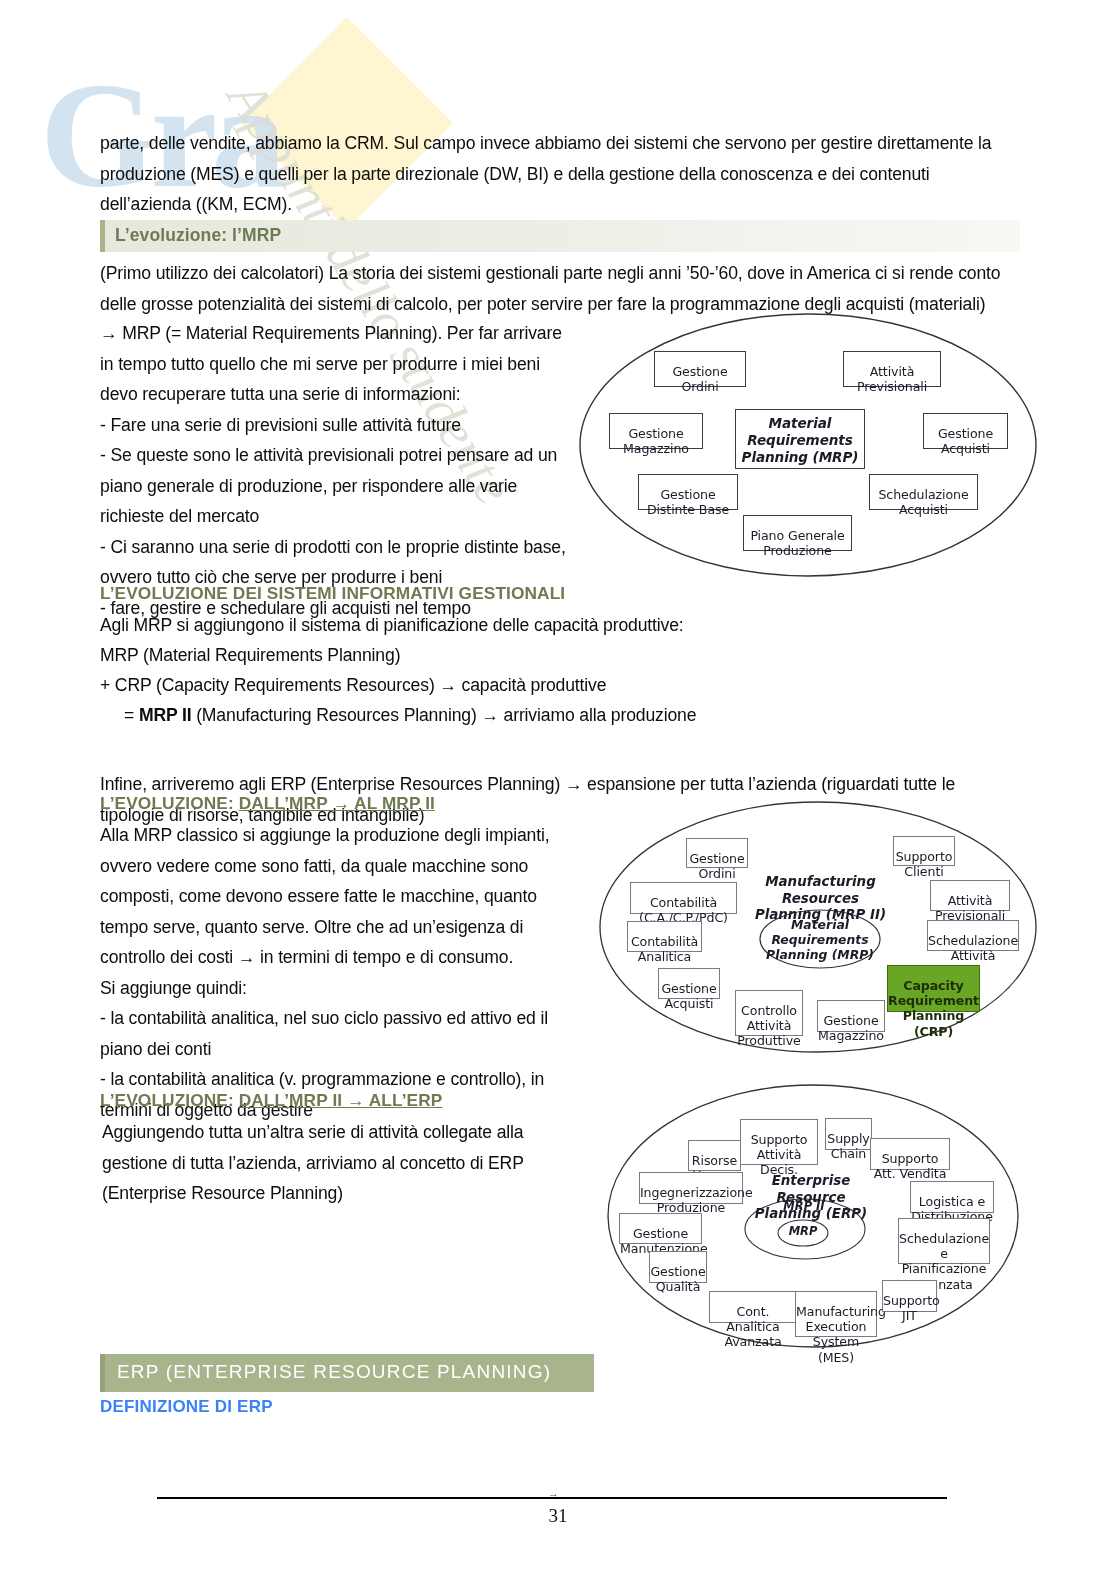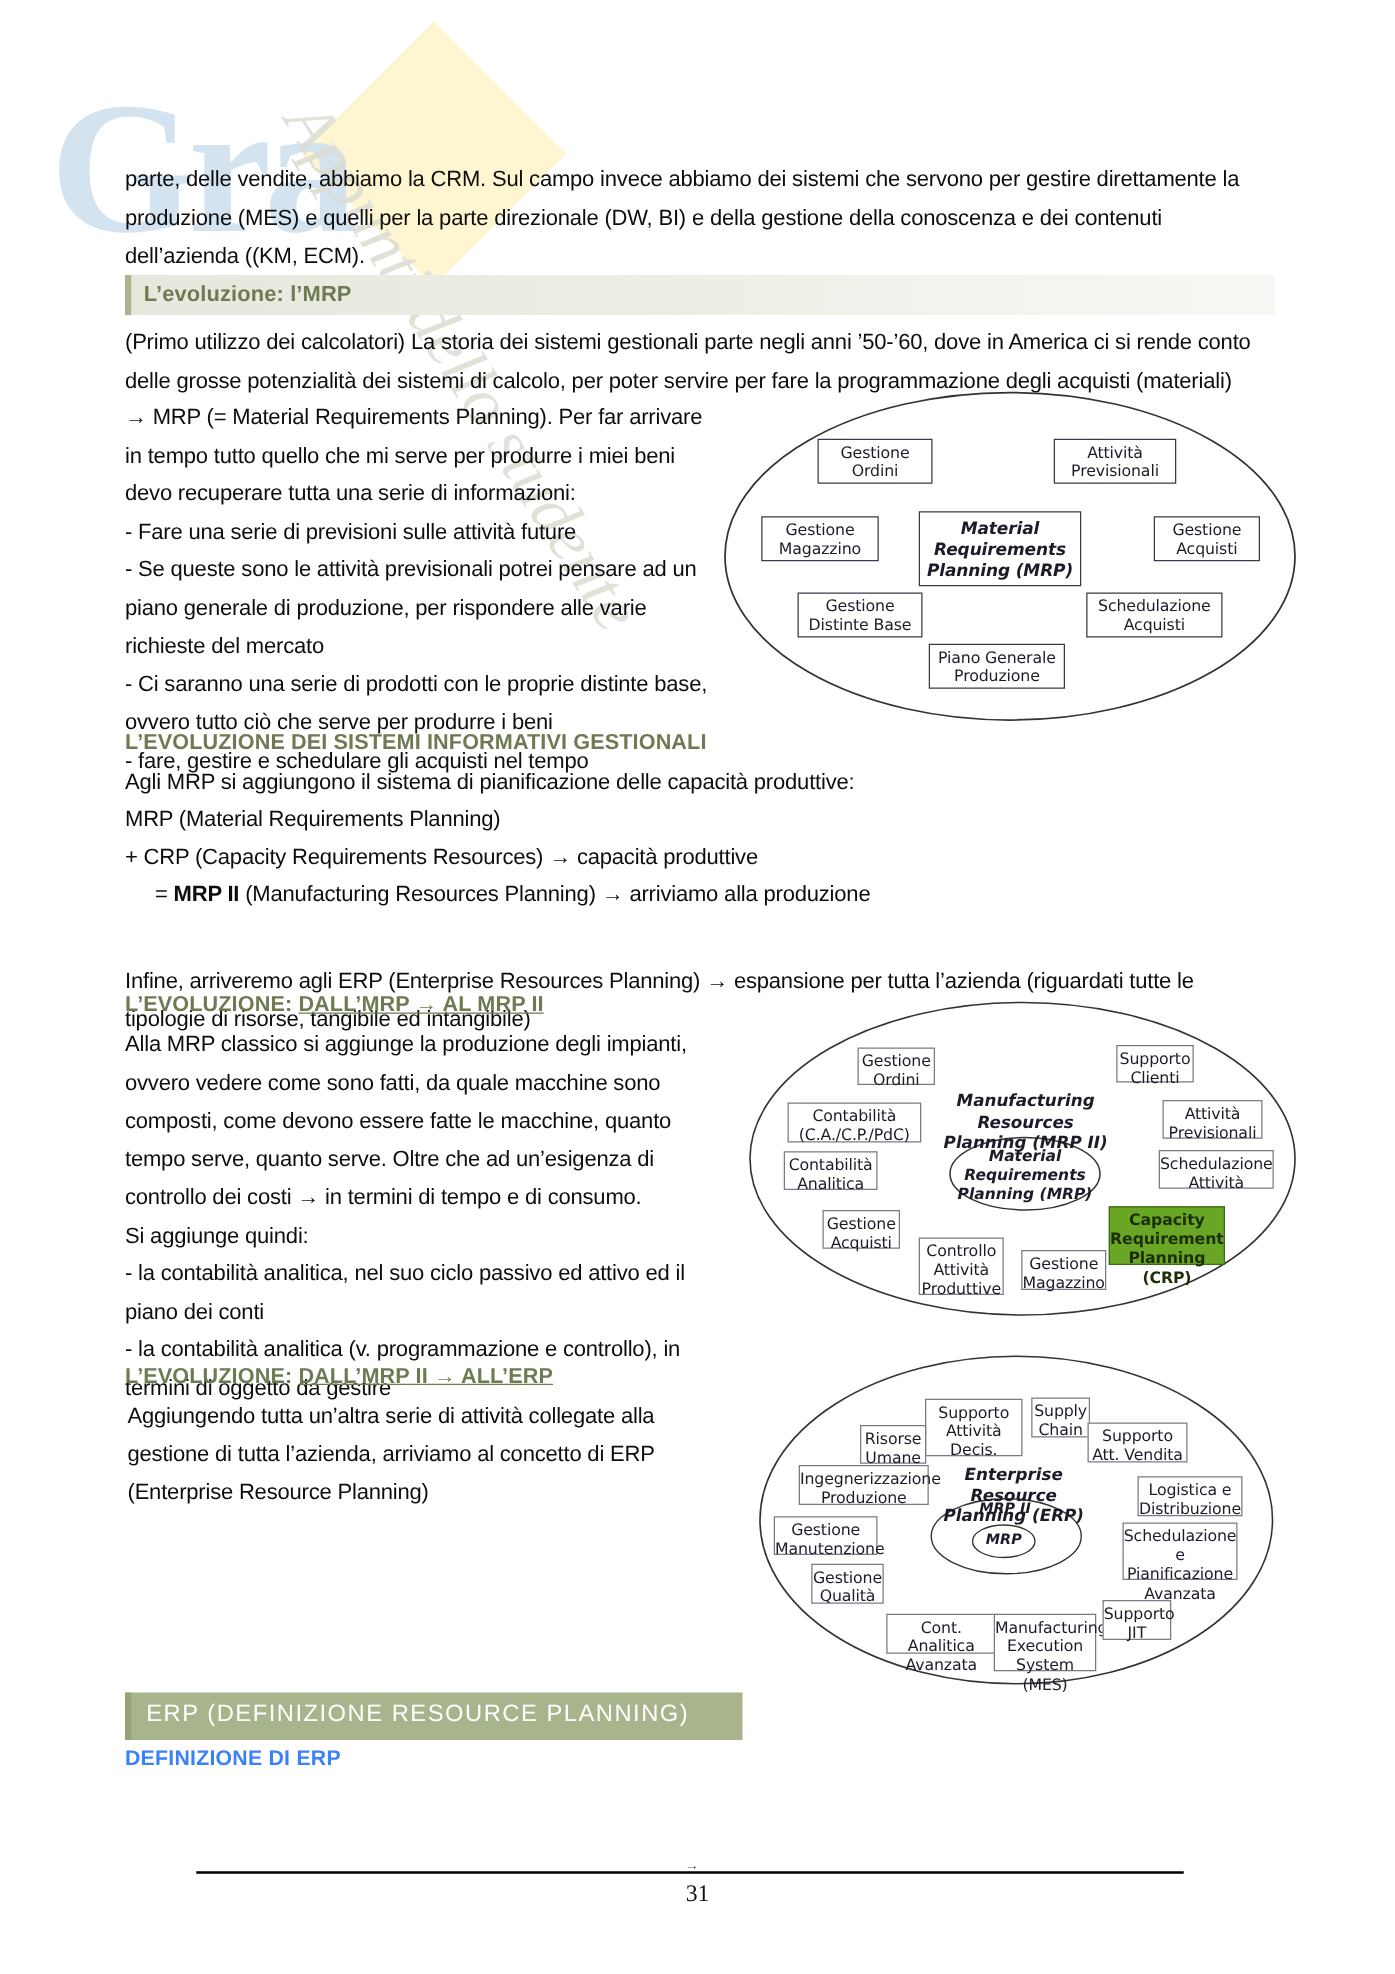--- a/index.html
+++ b/index.html
@@ -156,21 +156,21 @@
 
   .dbox {
     position: absolute;
     box-sizing: border-box;
     border: 1.3px solid #3a3a4a;
     background: #ffffff;
     text-align: center;
     font-size: 12.6px;
     line-height: 15.2px;
     color: #1c1c28;
-    padding-top: 2px;
+    padding-top: 12px;
     letter-spacing: -.1px;
     font-family: "DejaVu Sans", sans-serif;
   }
   .dbox.grey { border-color: #7a7a86; }
   .dbox.green {
     background: #6aa626;
     border-color: #3f6b12;
     color: #1b2e05;
     font-weight: bold;
   }
@@ -290,21 +290,21 @@
     <div class="para narrow" style="left:100px; top:820px; white-space:pre-line;">Alla MRP classico si aggiunge la produzione degli impianti, ovvero vedere come sono fatti, da quale macchine sono composti, come devono essere fatte le macchine, quanto tempo serve, quanto serve. Oltre che ad un’esigenza di controllo dei costi → in termini di tempo e di consumo.
 Si aggiunge quindi:
 - la contabilità analitica, nel suo ciclo passivo ed attivo ed il piano dei conti
 - la contabilità analitica (v. programmazione e controllo), in termini di oggetto da gestire</div>
 
     <div class="sec-head" style="left:100px; top:1090px;"><span>L’EVOLUZIONE: </span><span class="u">DALL’MRP II → ALL’ERP</span></div>
 
     <div class="para narrow" style="left:102px; top:1117px;">Aggiungendo tutta un’altra serie di attività collegate alla gestione di tutta l’azienda, arriviamo al concetto di ERP (Enterprise Resource Planning)</div>
 
     <div class="erp-banner" style="left:100px; top:1354px; width:494px;">
-      <span class="banner-label">ERP (DEFINIZIONE RESOURCE PLANNING)</span>
+      <span class="banner-label">ERP (ENTERPRISE RESOURCE PLANNING)</span>
     </div>
 
     <div class="sub-head" style="left:100px; top:1397px;">DEFINIZIONE DI ERP</div>
 
     <div class="footer-tick">→</div>
     <div class="footer-rule"></div>
     <div class="page-num">31</div>
   </div>
 
 </div>

